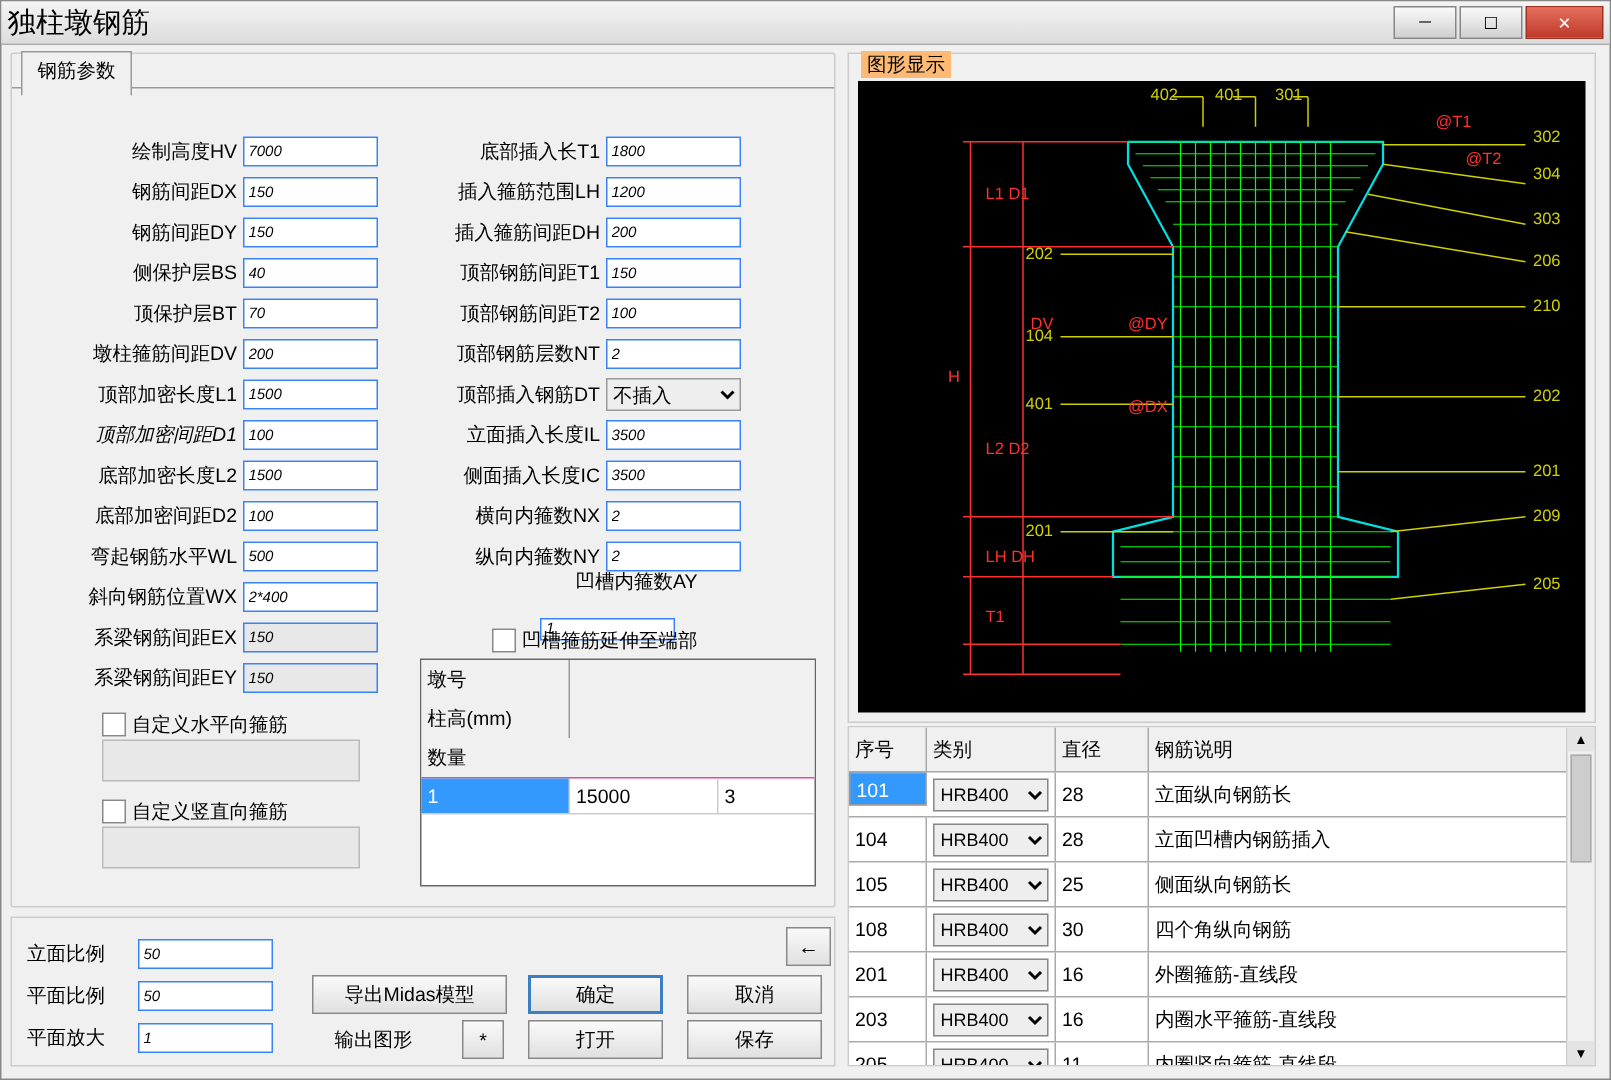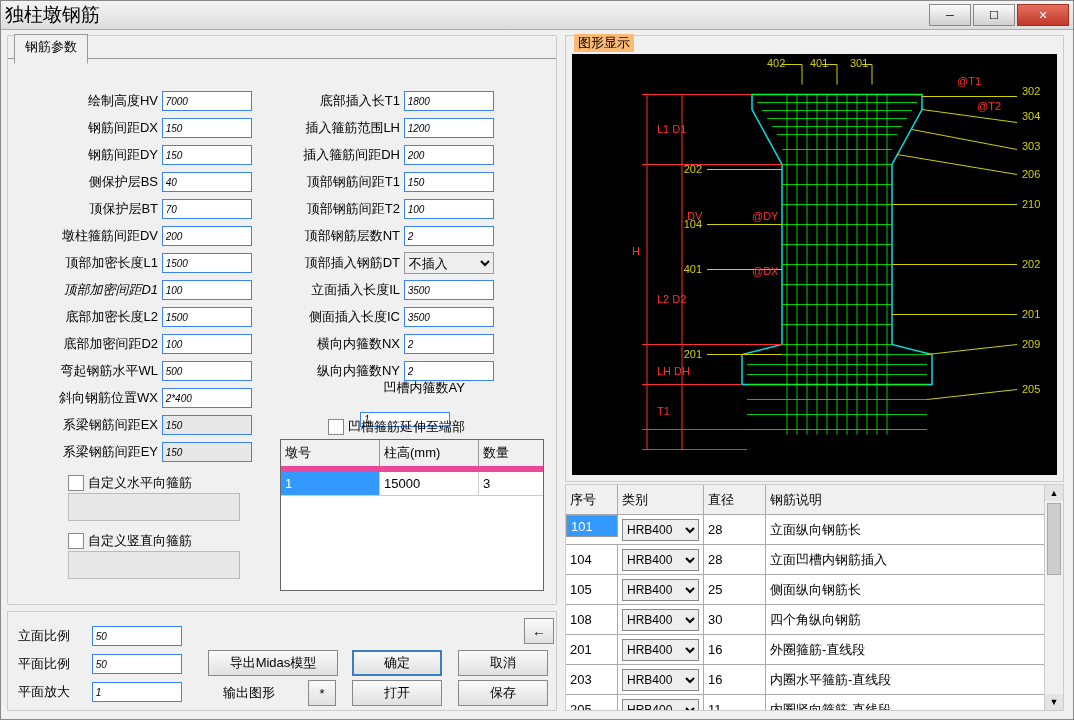--- a/index.html
+++ b/index.html
@@ -94,21 +94,21 @@
         <div class="form-row" style="left:272px; top:246px; width:250px;"><span class="lbl" style="width:120px;">侧面插入长度IC</span>&nbsp;<input class="inp" style="width: 90px;" value="3500"></div>
         <div class="form-row" style="left:272px; top:273px; width:250px;"><span class="lbl" style="width:120px;">横向内箍数NX</span>&nbsp;<input class="inp" style="width: 90px;" value="2"></div>
         <div class="form-row" style="left:272px; top:300px; width:250px;"><span class="lbl" style="width:120px;">纵向内箍数NY</span>&nbsp;<input class="inp" style="width: 90px;" value="2"></div>
         <div class="form-row" style="left:272px; top:320px; width:250px;flex-direction:column;"><span class="lbl" style="width:120px;">凹槽内箍数AY</span>&nbsp;<input class="inp" style="width: 90px;" value="1"></div>
         <div class="form-row" style="left:320px; top:356px;">
             <span class="chkbox"></span>
             <span>凹槽箍筋延伸至端部</span>
           </div>
 
         <div style="position:absolute; left:272px; top:380px; width:262px; height:150px; border:1px solid #666; background:#fff;">
-          <div style="display:flex; background:#f0f0f0; border-bottom:6px solid #ec4899;">
+          <div style="display:flex; background:#f0f0f0; border-bottom:1px solid #ec4899;flex-direction:column;">
             <div style="width:90px; padding:4px; border-right:1px solid #999;">墩号</div>
             <div style="width:90px; padding:4px; border-right:1px solid #999;">柱高(mm)</div>
             <div style="flex:1; padding:4px;">数量</div>
           </div>
           <div style="display:flex; border-bottom:1px solid #ccc;">
             <div style="width:90px; padding:4px; border-right:1px solid #ccc; background:#3399ff; color:#fff;">1</div>
             <div style="width:90px; padding:4px; border-right:1px solid #ccc;">15000</div>
             <div style="flex:1; padding:4px;">3</div>
           </div>
         </div>

